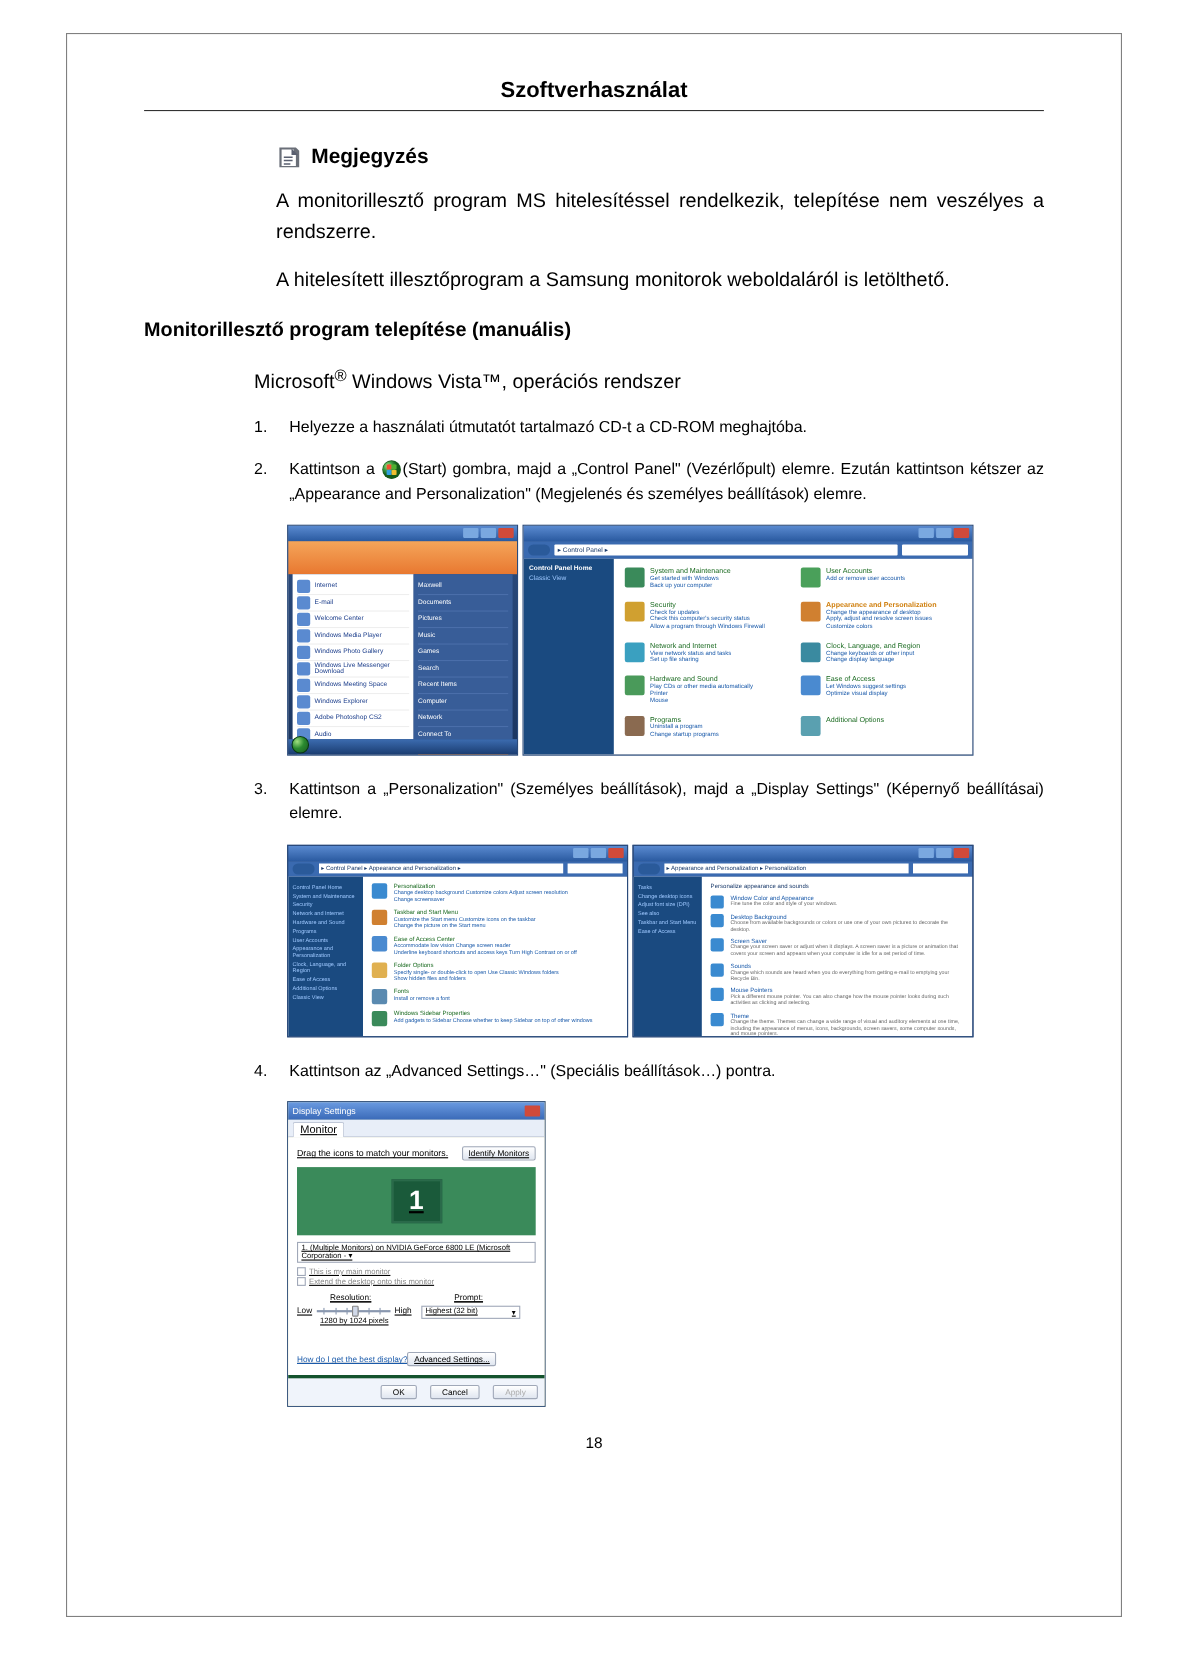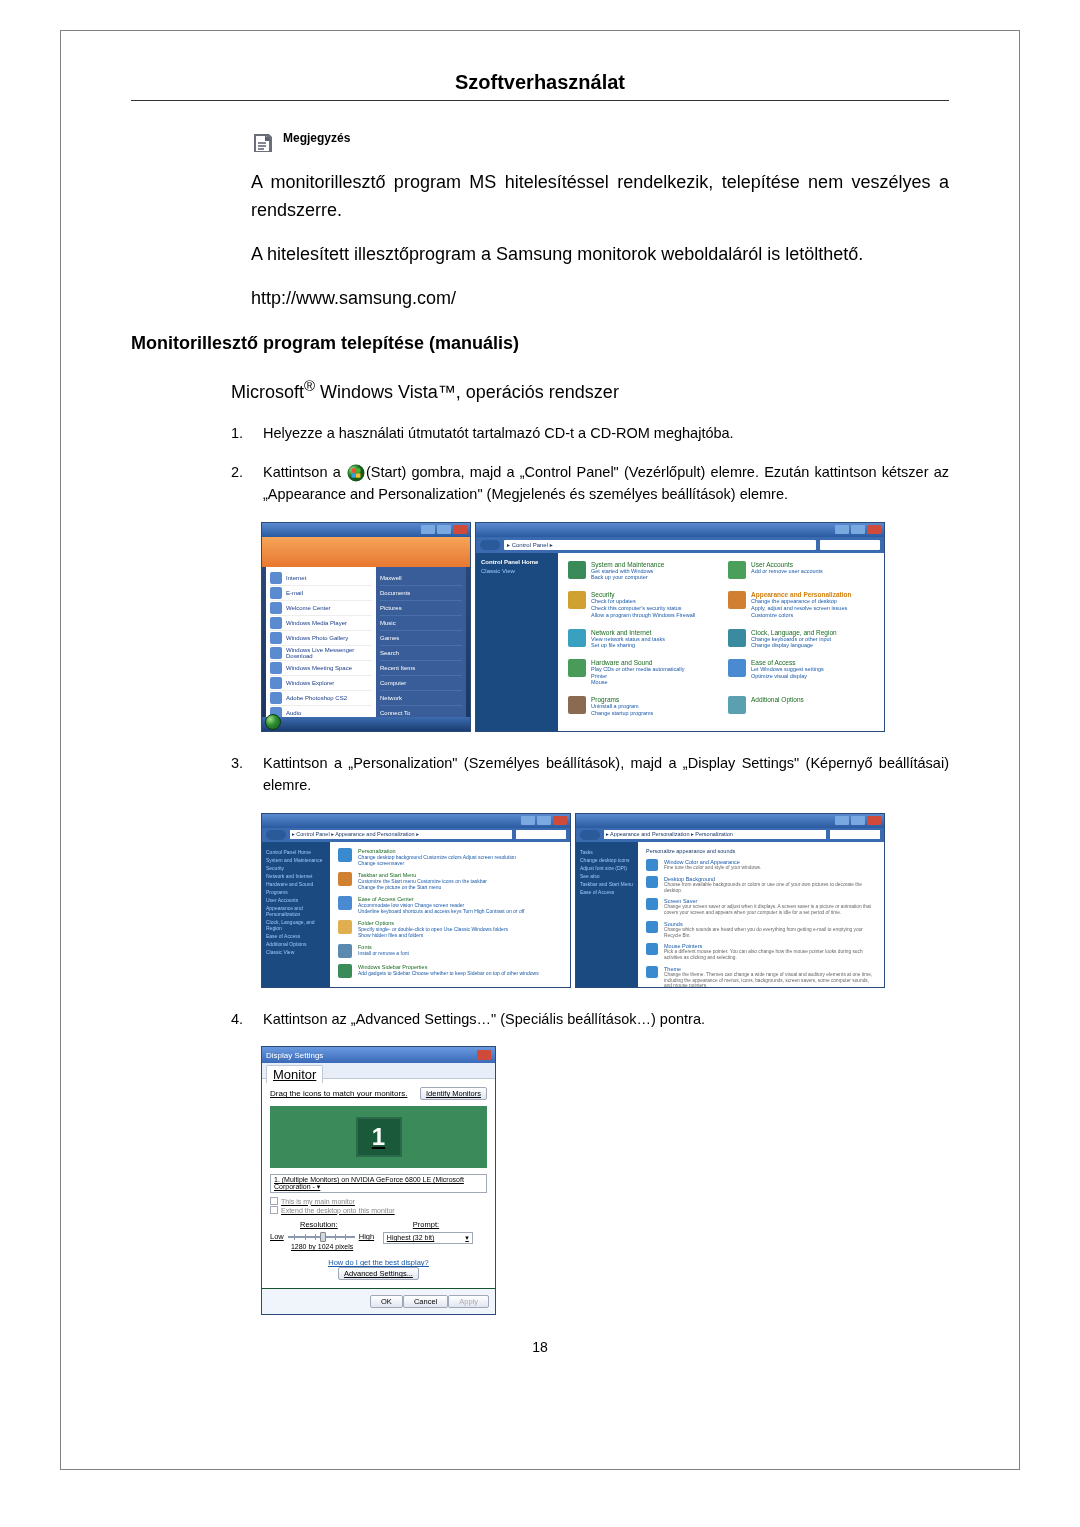--- a/index.html
+++ b/index.html
@@ -27,23 +27,23 @@
       border: none;
       border-top: 1px solid #333;
       margin-bottom: 30px;
     }
     .note-block {
       margin-left: 120px;
       margin-bottom: 20px;
     }
     .note-heading {
       display: flex;
-      align-items: flex-start;
+      align-items: center;
       font-weight: bold;
-      font-size: 12px;
+      font-size: 19px;
       margin-bottom: 14px;
       gap: 8px;
       margin-top: 12px;
     }
     .note-icon {
       width: 24px;
       height: 24px;
       display: inline-flex;
       align-items: center;
       justify-content: center;
@@ -223,21 +223,21 @@
       width:235px; border:1px solid #2a4a7a;
       background:#fef9c3; font-size:8px;
     }
     .ds-title {
       height:16px; background:linear-gradient(#6a9ae0,#3a6ab8);
       display:flex; align-items:center; justify-content:space-between;
       padding:0 4px; color:#fff; font-size:8px;
     }
     .ds-close { width:14px; height:10px; background:#d04a3a; border-radius:1px; }
     .ds-tabs { height:16px; background:#e8eef8; border-bottom:1px solid #c0c8d8; padding:2px 4px 0; }
-    .ds-tab { display:inline-block; background:#fff; border:1px solid #c0c8d8; border-bottom:none; padding:1px 6px; font-size:13px; border-radius:2px 2px 0 0;text-decoration:underline; }
+    .ds-tab { display:inline-block; background:#fff; border:1px solid #c0c8d8; border-bottom:none; padding:1px 6px; font-size:10px; border-radius:2px 2px 0 0;text-decoration:underline; }
     .ds-body { background:#fff; padding:8px;text-decoration:underline; }
     .ds-hint-row { display:flex; justify-content:space-between; align-items:center; margin-bottom:6px; }
     .ds-btn { border:1px solid #a0a8b8; background:linear-gradient(#fff,#e0e6f0); padding:1px 5px; font-size:7.5px; border-radius:2px; }
     .ds-preview {
       height:62px; background:#3a8a5a; display:flex; align-items:center; justify-content:center;
       margin-bottom:6px;
     }
     .ds-mon {
       width:46px; height:40px; background:#1a5a3a; border:2px solid #2a6a4a;
       display:flex; align-items:center; justify-content:center;
@@ -254,23 +254,23 @@
     .ds-col u { text-decoration:underline;padding-left:30px; }
     .ds-slider { display:flex; align-items:center; gap:4px; margin-top:3px; }
     .ds-slider-track { flex:1; height:2px; background:#8a98b0; position:relative; }
     .ds-slider-tick { position:absolute; top:-2px; width:1px; height:6px; background:#8a98b0; }
     .ds-slider-thumb { position:absolute; left:48%; top:-4px; width:6px; height:10px; background:#d0d8e8; border:1px solid #888; border-radius:1px; }
     .ds-sel {
       border:1px solid #a0a8b8; background:#fff; padding:1px 3px; font-size:7px;
       display:flex; justify-content:space-between; width:90px; margin-top:3px;
     }
     .ds-reslbl { text-align:center; font-size:7px; margin-top:2px; }
-    .ds-link-row { display:flex; justify-content:flex-start; align-items:center; margin-top:8px;flex-direction:column; }
+    .ds-link-row { display:flex; justify-content:flex-start; align-items:center; margin-top:24px; }
     .ds-link { color:#1a5aaa; font-size:7.5px; text-decoration:underline; }
-    .ds-foot { background:#f0f4fb; padding:6px; display:flex; justify-content:flex-end; gap:0; border-top:1px solid #14532d; }
+    .ds-foot { background:#f0f4fb; padding:6px; display:flex; justify-content:flex-end; gap:12px; border-top:3px solid #14532d; }
     .ds-foot .ds-btn { padding:1px 10px; }
     .page-num {
       text-align:center; font-size:14px; margin-top:24px;
     }
   </style>
 </head>
 <body>
 
 <div class="page">
 
@@ -284,21 +284,20 @@
             <path fill="#6a6f78" d="M3 3h15l3 3v15H3V3z"></path>
             <path fill="#fff" d="M5 5h11v2l2 2v11H5V5z"></path>
             <path fill="#5a6070" d="M14 4l6 6h-6V4z"></path>
             <path stroke="#5a6070" stroke-width="1.4" fill="none" d="M7 12h8M7 15h8M7 18h6"></path>
           </svg>
       </span>
       <span>Megjegyzés</span>
     </div>
     <p class="note-para">A monitorillesztő program MS hitelesítéssel rendelkezik, telepítése nem veszélyes a rendszerre.</p>
     <p class="note-para">A hitelesített illesztőprogram a Samsung monitorok weboldaláról is letölthető.</p>
-    <p class="note-para">http://www.samsung.com/</p>
   </div>
 
   <div class="h2">Monitorillesztő program telepítése (manuális)</div>
 
   <div class="indent-block">
     <p>
       <span>Microsoft</span><sup>®</sup><span> Windows Vista</span>™<span>, operációs rendszer</span>
     </p>
   </div>
 

